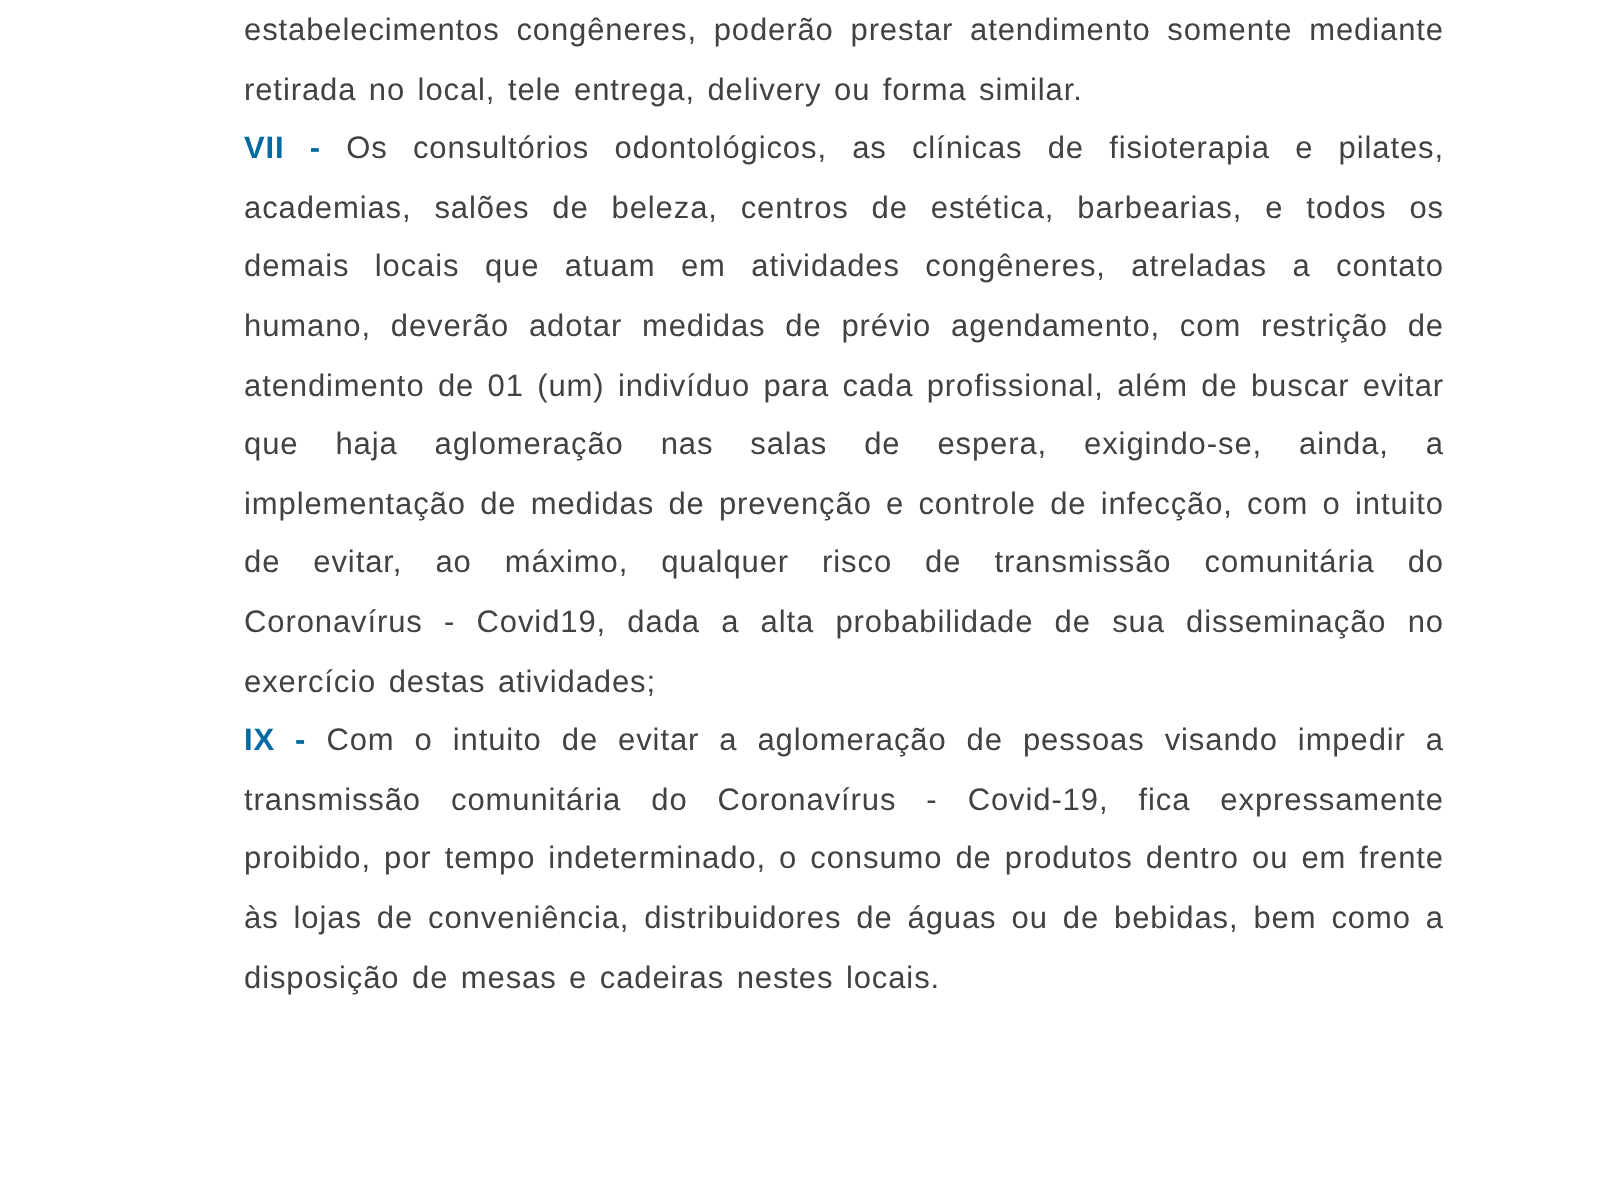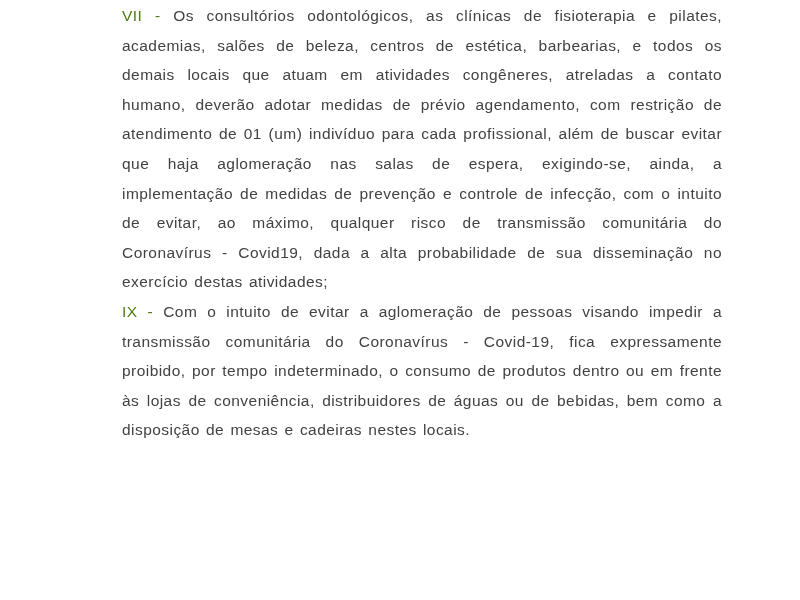--- a/index.html
+++ b/index.html
@@ -25,35 +25,36 @@
     margin: 0;
     padding: 0;
     text-align: justify;
     font-size: 15.5px;
     line-height: 29.6px;
     letter-spacing: 0.45px;
     word-spacing: 1.5px;
     color: #424242;
   }
   .para-label {
-    font-weight: 400;
-    color: #4d7c0f;
+    font-weight: 700;
+    color: #0369a1;
   }
   
   .para-label:not(:empty)::after {
     content: " ";
     font-weight: 400;
   }
 </style>
 </head>
 <body>
 
 <div class="page">
   <div class="text-column">
 
+    <p class="para"><span class="para-label"></span><span class="para-text">estabelecimentos congêneres, poderão prestar atendimento somente mediante retirada no local, tele entrega, delivery ou forma similar.</span></p>
 
     <p class="para"><span class="para-label">VII -</span><span class="para-text">Os consultórios odontológicos, as clínicas de fisioterapia e pilates, academias, salões de beleza, centros de estética, barbearias, e todos os demais locais que atuam em atividades congêneres, atreladas a contato humano, deverão adotar medidas de prévio agendamento, com restrição de atendimento de 01 (um) indivíduo para cada profissional, além de buscar evitar que haja aglomeração nas salas de espera, exigindo-se, ainda, a implementação de medidas de prevenção e controle de infecção, com o intuito de evitar, ao máximo, qualquer risco de transmissão comunitária do Coronavírus - Covid19, dada a alta probabilidade de sua disseminação no exercício destas atividades;</span></p>
 
 
     <p class="para"><span class="para-label">IX -</span><span class="para-text">Com o intuito de evitar a aglomeração de pessoas visando impedir a transmissão comunitária do Coronavírus - Covid-19, fica expressamente proibido, por tempo indeterminado, o consumo de produtos dentro ou em frente às lojas de conveniência, distribuidores de águas ou de bebidas, bem como a disposição de mesas e cadeiras nestes locais.</span></p>
 
   </div>
 </div>
 
 </body></html>

